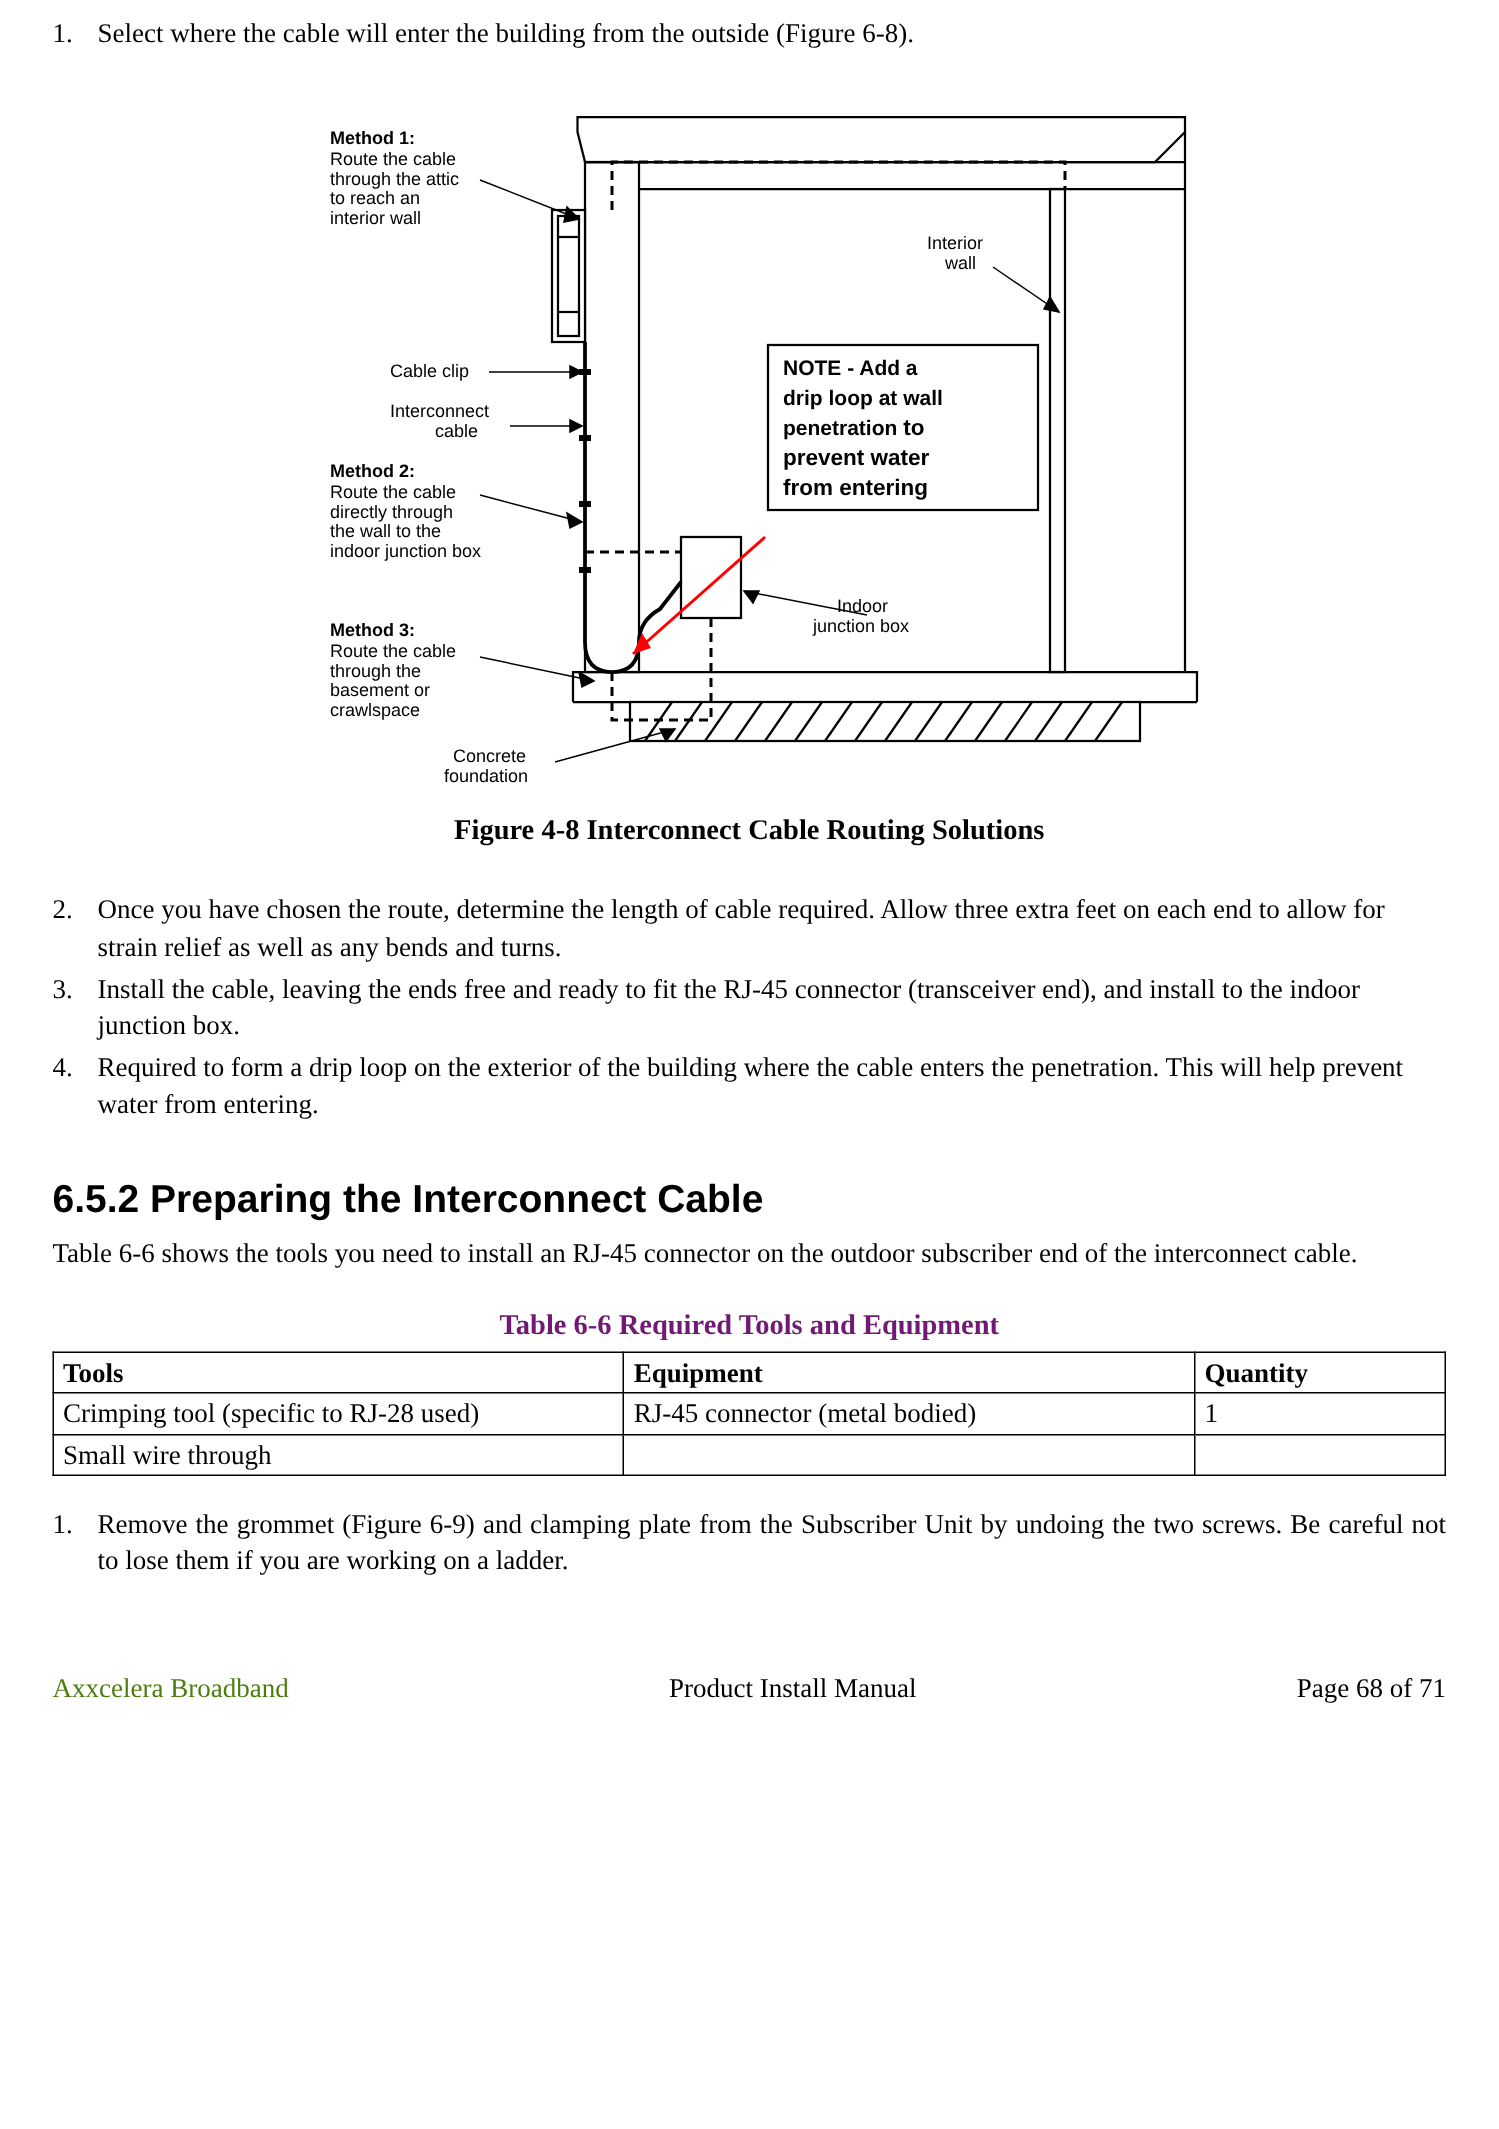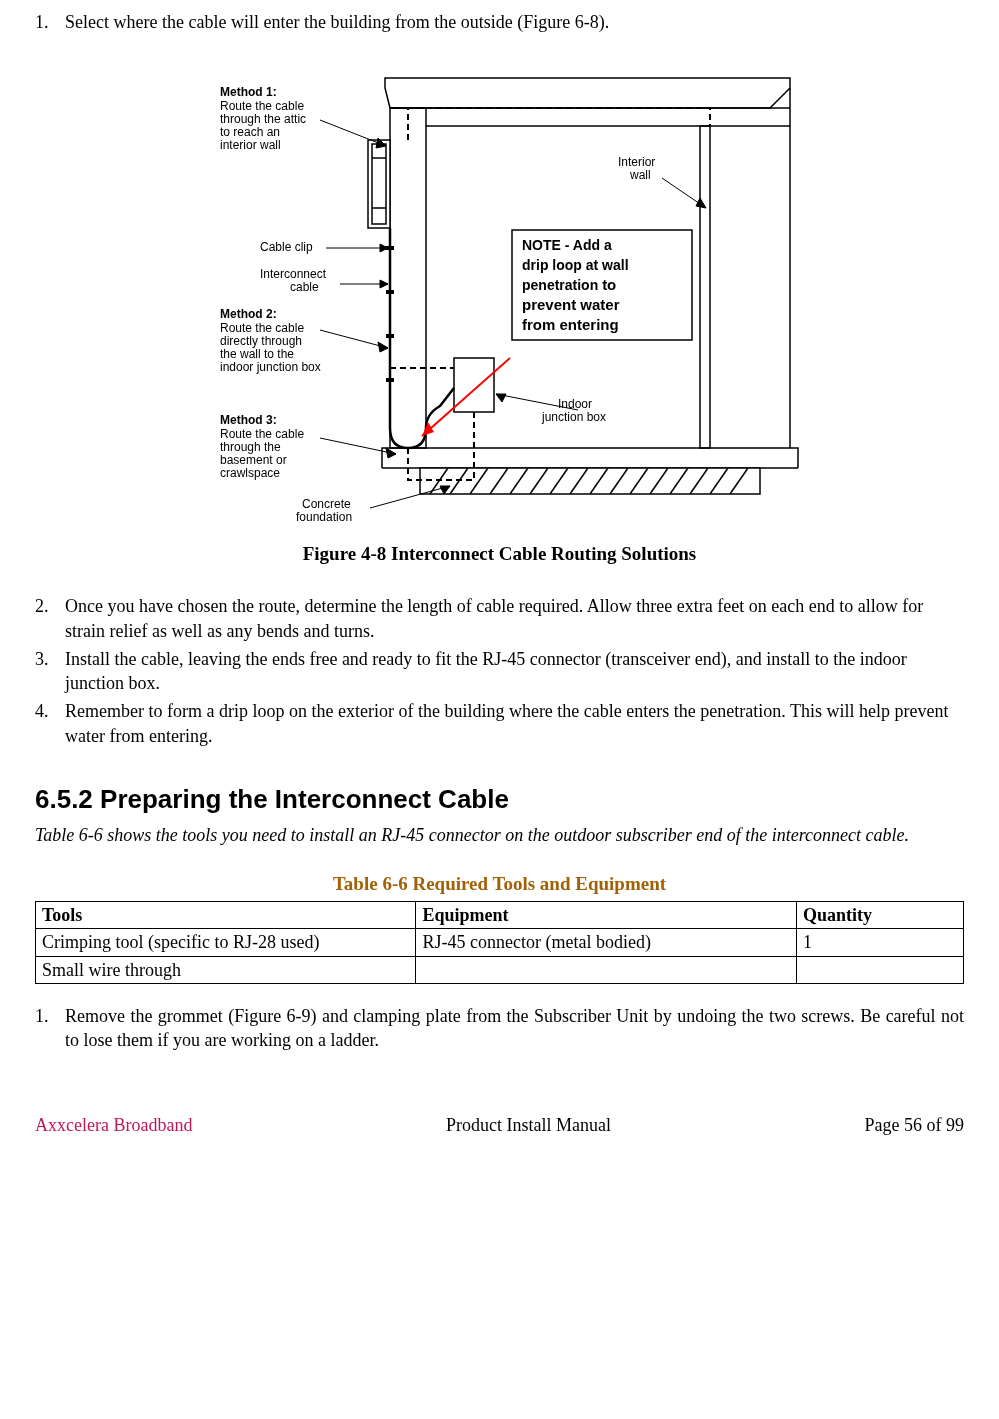--- a/index.html
+++ b/index.html
@@ -42,26 +42,25 @@
     }
     .section-heading {
       font-family: Arial, Helvetica, sans-serif;
       font-weight: bold;
       font-size: 26px;
       margin-top: 34px;
       margin-bottom: 6px;
     }
     .section-intro {
       margin-bottom: 24px;
-      font-style: italic;
     }
     .table-caption {
       font-weight: bold;
       text-align: center;
-      color: #a16207;
+      color: #701a75;
       font-size: 19px;
       margin-bottom: 4px;
     }
     table.tools {
       border-collapse: collapse;
       width: 100%;
       margin-bottom: 20px;
     }
     table.tools th,
     table.tools td {
@@ -87,21 +86,21 @@
     .bottom-step .list-text {
       text-align: justify;
     }
     .footer {
       display: flex;
       justify-content: space-between;
       margin-top: 60px;
       font-size: 18px;
     }
     .footer-left {
-      color: #be185d;
+      color: #4d7c0f;
     }
     .footer-center {
       text-align: center;
     }
     .footer-right {
       text-align: right;
     }
     .after-fig-list {
       margin-top: 28px;
     }
@@ -259,21 +258,21 @@
   <div class="list-item">
     <div class="list-num">2.</div>
     <div class="list-text">Once you have chosen the route, determine the length of cable required.  Allow three extra feet on each end to allow for strain relief as well as any bends and turns.</div>
   </div>
   <div class="list-item">
     <div class="list-num">3.</div>
     <div class="list-text">Install the cable, leaving the ends free and ready to fit the RJ-45 connector (transceiver end), and install to the indoor junction box.</div>
   </div>
   <div class="list-item">
     <div class="list-num">4.</div>
-    <div class="list-text">Remember to form a drip loop on the exterior of the building where the cable enters the penetration.  This will help prevent water from entering.</div>
+    <div class="list-text">Required to form a drip loop on the exterior of the building where the cable enters the penetration.  This will help prevent water from entering.</div>
   </div>
 </div>
 
 <div class="section-heading">6.5.2  Preparing the Interconnect Cable</div>
 <div class="section-intro">Table 6-6 shows the tools you need to install an RJ-45 connector on the outdoor subscriber end of the interconnect cable.</div>
 
 <div class="table-caption">Table 6-6 Required Tools and Equipment</div>
 
 <table class="tools">
   <tbody>
@@ -296,14 +295,14 @@
   </table>
 
 <div class="list-item bottom-step">
   <div class="list-num">1.</div>
   <div class="list-text">Remove the grommet (Figure 6-9) and clamping plate from the Subscriber Unit by undoing the two screws.  Be careful not to lose them if you are working on a ladder.</div>
 </div>
 
 <div class="footer">
   <div class="footer-left">Axxcelera Broadband</div>
   <div class="footer-center">Product Install Manual</div>
-  <div class="footer-right">Page 56 of 99</div>
+  <div class="footer-right">Page 68 of 71</div>
 </div>
 
 </body></html>

